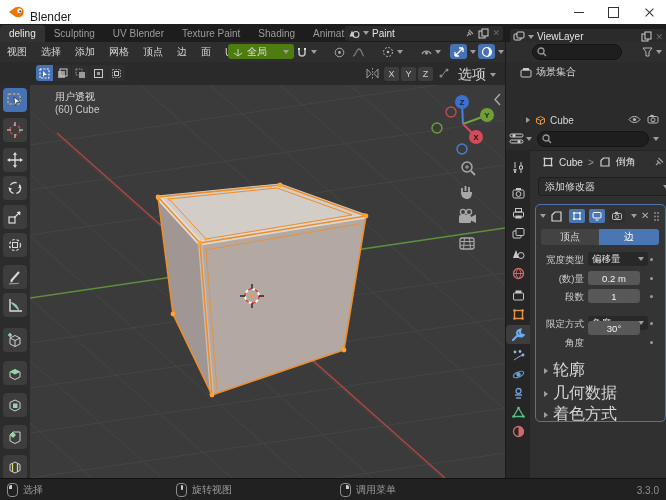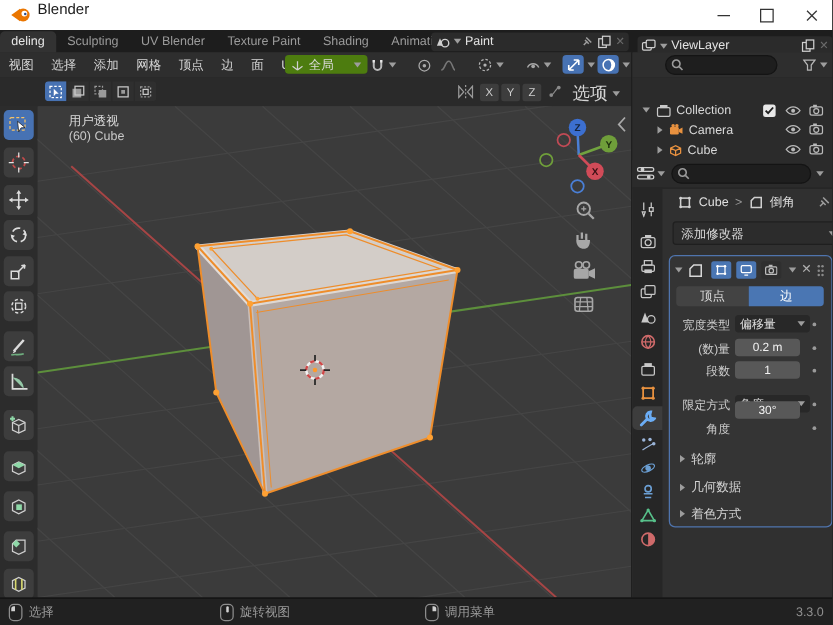--- a/index.html
+++ b/index.html
@@ -1,21 +1,21 @@
 <!DOCTYPE html>
 <html><head>
 <meta charset="utf-8">
 <style>
   html,body{margin:0;padding:0;background:#1a1a1a}
   .app{position:relative;width:666px;height:500px;background:#303030;overflow:hidden;
        font-family:"Liberation Sans","DejaVu Sans",sans-serif;-webkit-font-smoothing:antialiased}
   .abs{position:absolute}
   .txt{white-space:nowrap}
   
-  .titlebar{left:0;top:0;width:666px;height:24px;background:#ffffff;display:flex;align-items:flex-start}
+  .titlebar{left:0;top:0;width:666px;height:24px;background:#ffffff;display:flex;align-items:flex-end}
   .title-text{font-size:12px;color:#1a1a1a;margin-left:6px}
   .winbtn{position:absolute;top:0;width:34px;height:24px;display:flex;align-items:center;justify-content:center;cursor:default}
   .minbar{width:10px;height:1px;background:#333}
   .maxbox{width:9px;height:9px;border:1px solid #333}
   .closex{position:relative;width:11px;height:11px}
   .closex i{position:absolute;left:5px;top:0;width:1px;height:11px;background:#333;display:block}
   
   .topbar{left:0;top:24px;width:666px;height:18px;background:#1d1d1d;display:flex;align-items:flex-end}
   .wtab{font-size:10px;color:#9b9b9b;padding:3px 9px 3px 9px;border-radius:4px 4px 0 0}
   .wtab.active{background:#323232;color:#e8e8e8}
@@ -66,21 +66,21 @@
         font-size:10px;color:#d8d8d8}
   .mtab.on{background:#4a76b3;color:#fff}
   .mtab.off{background:#434343}
   .frow-label{position:absolute;width:48px;text-align:right;font-size:9.5px;color:#cdcdcd}
   .dd{position:absolute;width:52px;height:14px;background:#282828;border-radius:3px;display:flex;
       align-items:center;justify-content:space-between;padding:0 4px}
   .dd span{font-size:9.5px;color:#e2e2e2}
   .vf{position:absolute;width:52px;height:14px;background:#585858;border-radius:3px;display:flex;
       align-items:center;justify-content:center;font-size:9.5px;color:#f2f2f2}
   .adot{position:absolute;width:3px;height:3px;border-radius:50%;background:#9a9a9a}
-  .sect{position:absolute;display:flex;align-items:center;gap:5px;font-size:10px;color:#d6d6d6}
+  .sect{position:absolute;display:flex;align-items:center;gap:5px;font-size:16px;color:#d6d6d6}
   .togcell{width:16px;height:14px;border-radius:2px;display:flex;align-items:center;justify-content:center}
   
   .statusbar{left:0;top:478px;width:666px;height:22px;background:#212121;border-top:1px solid #121212}
   .hint{position:absolute;top:0;height:22px;display:flex;align-items:center;gap:5px}
   .hint .lbl{font-size:10px;color:#9c9c9c}
   .mouse{width:9px;height:12px;border:1px solid #8d8d8d;border-radius:4px;position:relative}
   .mouse i{position:absolute;background:#cfcfcf;display:block}
   .version{position:absolute;right:7px;top:0;height:22px;display:flex;align-items:center;font-size:10px;color:#8f8f8f}
 </style>
 </head>
@@ -469,59 +469,26 @@
         <line x1="6.3" y1="6.3" x2="9" y2="9" stroke="#9a9a9a" stroke-width="1.3"></line>
       </svg>
     </div>
     <svg class="abs" style="left:136px;top:5px" width="11" height="10" viewBox="0 0 11 10">
       <path d="M1,1 L10,1 L7,5 L7,9 L4,9 L4,5 Z" fill="none" stroke="#b5b5b5"></path>
     </svg>
     <span class="tri abs" style="left:150px;top:8px"></span>
   </div>
 
   <div class="abs outliner">
-    <div class="orow" style="top:18px">
-      <span class="tri" style="margin-left:8px"></span>
-      <svg style="margin-left:5px" width="12" height="11" viewBox="0 0 12 11">
+    <div class="orow" style="top:2px">
+      <svg style="margin-left:14px" width="12" height="11" viewBox="0 0 12 11">
         <rect x="1" y="3" width="10" height="7" rx="1" fill="none" stroke="#c9c9c9"></rect>
           <rect x="3" y="1" width="6" height="2.5" fill="#c9c9c9"></rect>
       </svg>
-      <span class="lbl txt">Collection</span>
-      <svg class="abs" style="left:104px;top:3px" width="11" height="11" viewBox="0 0 11 11">
-        <rect x="0.5" y="0.5" width="10" height="10" rx="2" fill="#e8e8e8"></rect>
-          <path d="M2.5,5.5 L4.5,7.5 L8.5,3" stroke="#1e1e1e" stroke-width="1.5" fill="none"></path>
-      </svg>
-      <svg class="abs" style="left:122px;top:4px" width="13" height="9" viewBox="0 0 13 9">
-        <path d="M1,4.5 C4,0.5 9,0.5 12,4.5 C9,8.5 4,8.5 1,4.5 Z" fill="none" stroke="#b9b9b9"></path>
-          <circle cx="6.5" cy="4.5" r="1.6" fill="#b9b9b9"></circle>
-      </svg>
-      <svg class="abs" style="left:141px;top:3px" width="12" height="10" viewBox="0 0 12 10">
-        <rect x="1" y="2.5" width="10" height="6.5" rx="1.5" fill="none" stroke="#b9b9b9"></rect>
-          <circle cx="6" cy="5.8" r="2" fill="none" stroke="#b9b9b9"></circle>
-          <rect x="3.5" y="0.8" width="3" height="2" fill="#b9b9b9"></rect>
-      </svg>
-    </div>
-    <div class="orow" style="top:34px">
-      <span class="trir" style="margin-left:20px"></span>
-      <svg style="margin-left:5px" width="12" height="10" viewBox="0 0 12 10">
-        <rect x="1" y="2.5" width="7" height="6" rx="1" fill="#e8913f"></rect>
-          <path d="M8,4.5 L11,3 L11,8 L8,6.5" fill="#e8913f"></path>
-          <circle cx="3.5" cy="1.5" r="1.4" fill="#e8913f"></circle>
-          <circle cx="6.5" cy="1.5" r="1.4" fill="#e8913f"></circle>
-      </svg>
-      <span class="lbl txt">Camera</span>
-      <svg class="abs" style="left:122px;top:3px" width="13" height="9" viewBox="0 0 13 9">
-        <path d="M1,4.5 C4,0.5 9,0.5 12,4.5 C9,8.5 4,8.5 1,4.5 Z" fill="none" stroke="#b9b9b9"></path>
-          <circle cx="6.5" cy="4.5" r="1.6" fill="#b9b9b9"></circle>
-      </svg>
-      <svg class="abs" style="left:141px;top:2px" width="12" height="10" viewBox="0 0 12 10">
-        <rect x="1" y="2.5" width="10" height="6.5" rx="1.5" fill="none" stroke="#b9b9b9"></rect>
-          <circle cx="6" cy="5.8" r="2" fill="none" stroke="#b9b9b9"></circle>
-          <rect x="3.5" y="0.8" width="3" height="2" fill="#b9b9b9"></rect>
-      </svg>
+      <span class="lbl txt">场景集合</span>
     </div>
     <div class="orow" style="top:50px">
       <span class="trir" style="margin-left:20px"></span>
       <svg style="margin-left:5px" width="11" height="11" viewBox="0 0 11 11">
         <path d="M1.5,3.5 L5.5,1.5 L9.5,3.5 L9.5,7.5 L5.5,9.5 L1.5,7.5 Z M1.5,3.5 L5.5,5.5 L9.5,3.5 M5.5,5.5 L5.5,9.5" fill="none" stroke="#e8913f"></path>
       </svg>
       <span class="lbl txt">Cube</span>
       <svg class="abs" style="left:122px;top:3px" width="13" height="9" viewBox="0 0 13 9">
         <path d="M1,4.5 C4,0.5 9,0.5 12,4.5 C9,8.5 4,8.5 1,4.5 Z" fill="none" stroke="#b9b9b9"></path>
           <circle cx="6.5" cy="4.5" r="1.6" fill="#b9b9b9"></circle>

